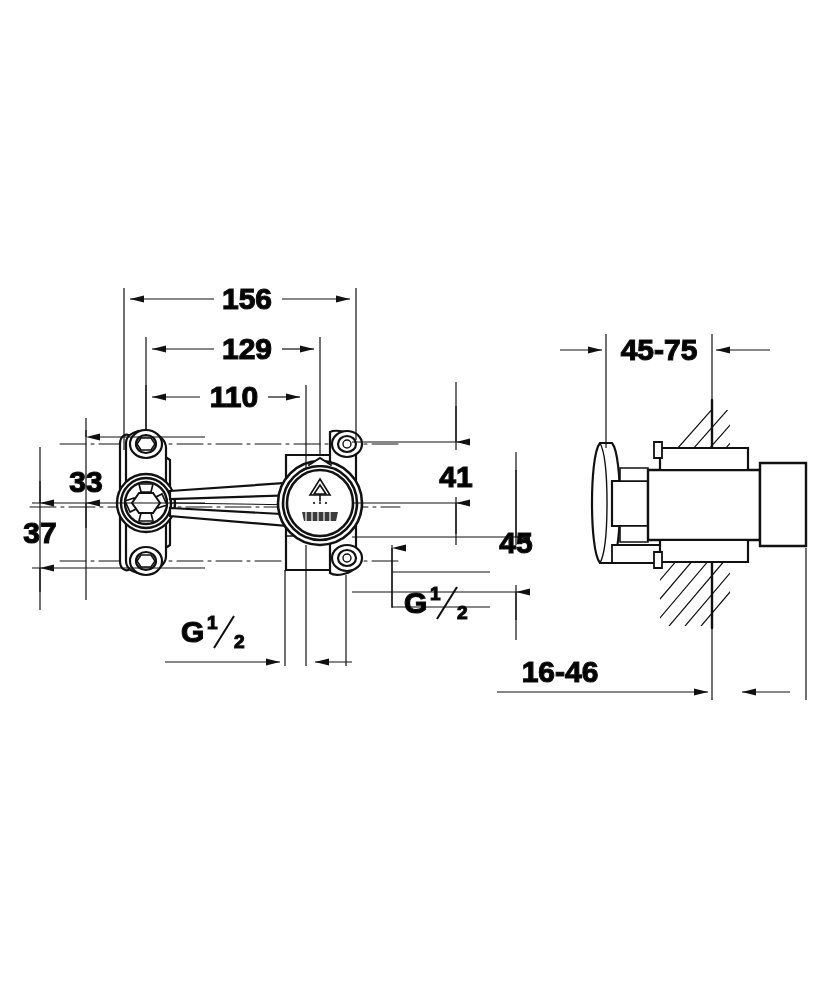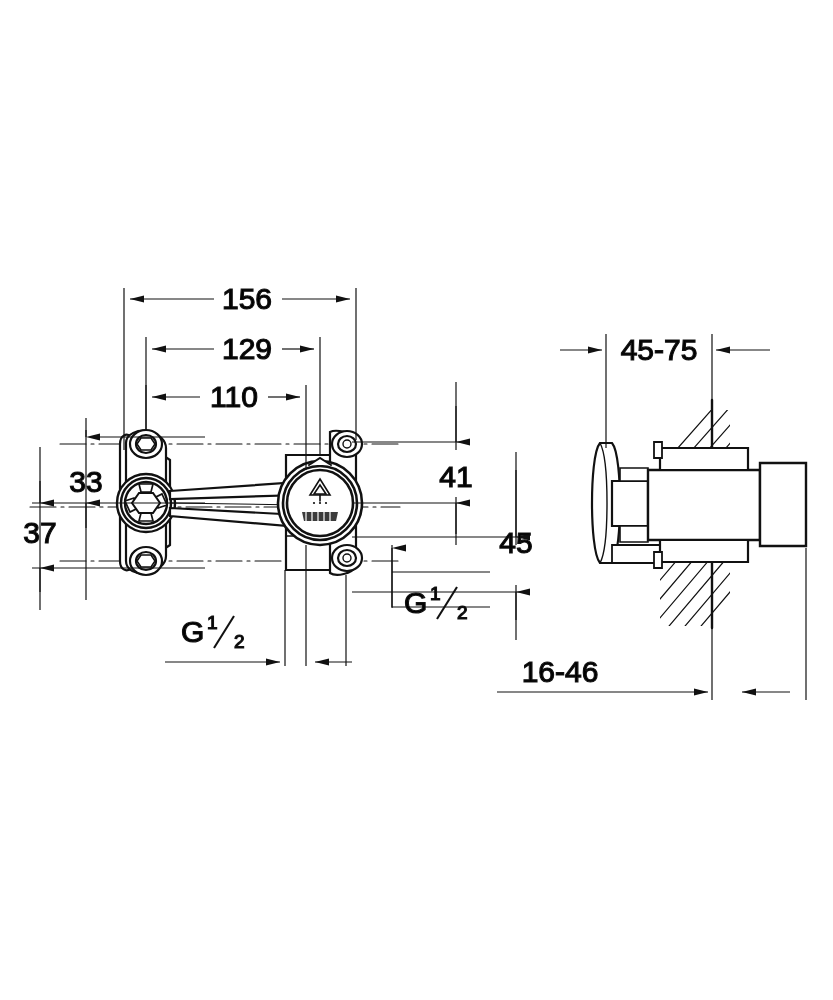--- a/index.html
+++ b/index.html
@@ -1,18 +1,18 @@
 <!DOCTYPE html>
 <html><head>
 <meta charset="utf-8">
 <style>
   html,body{margin:0;padding:0;background:#ffffff;}
   body{width:833px;height:1000px;position:relative;overflow:hidden;
        font-family:"Liberation Sans",sans-serif;color:#000;}
-  #stage{position:absolute;left:0;top:0;width:833px;height:1000px;}
+  #stage{position:absolute;left:0;top:0;width:833px;height:1000px;font-weight:bold;}
   svg{display:block;}
   .dimtext{font-family:"Liberation Sans",sans-serif;font-size:30px;fill:#000;}
   .gtext{font-family:"Liberation Sans",sans-serif;font-size:30px;fill:#000;}
   .gsup{font-family:"Liberation Sans",sans-serif;font-size:19px;fill:#000;}
 </style>
 </head>
 <body>
 
 <div id="stage">
 <svg width="833" height="1000" viewBox="0 0 833 1000" xmlns="http://www.w3.org/2000/svg">

